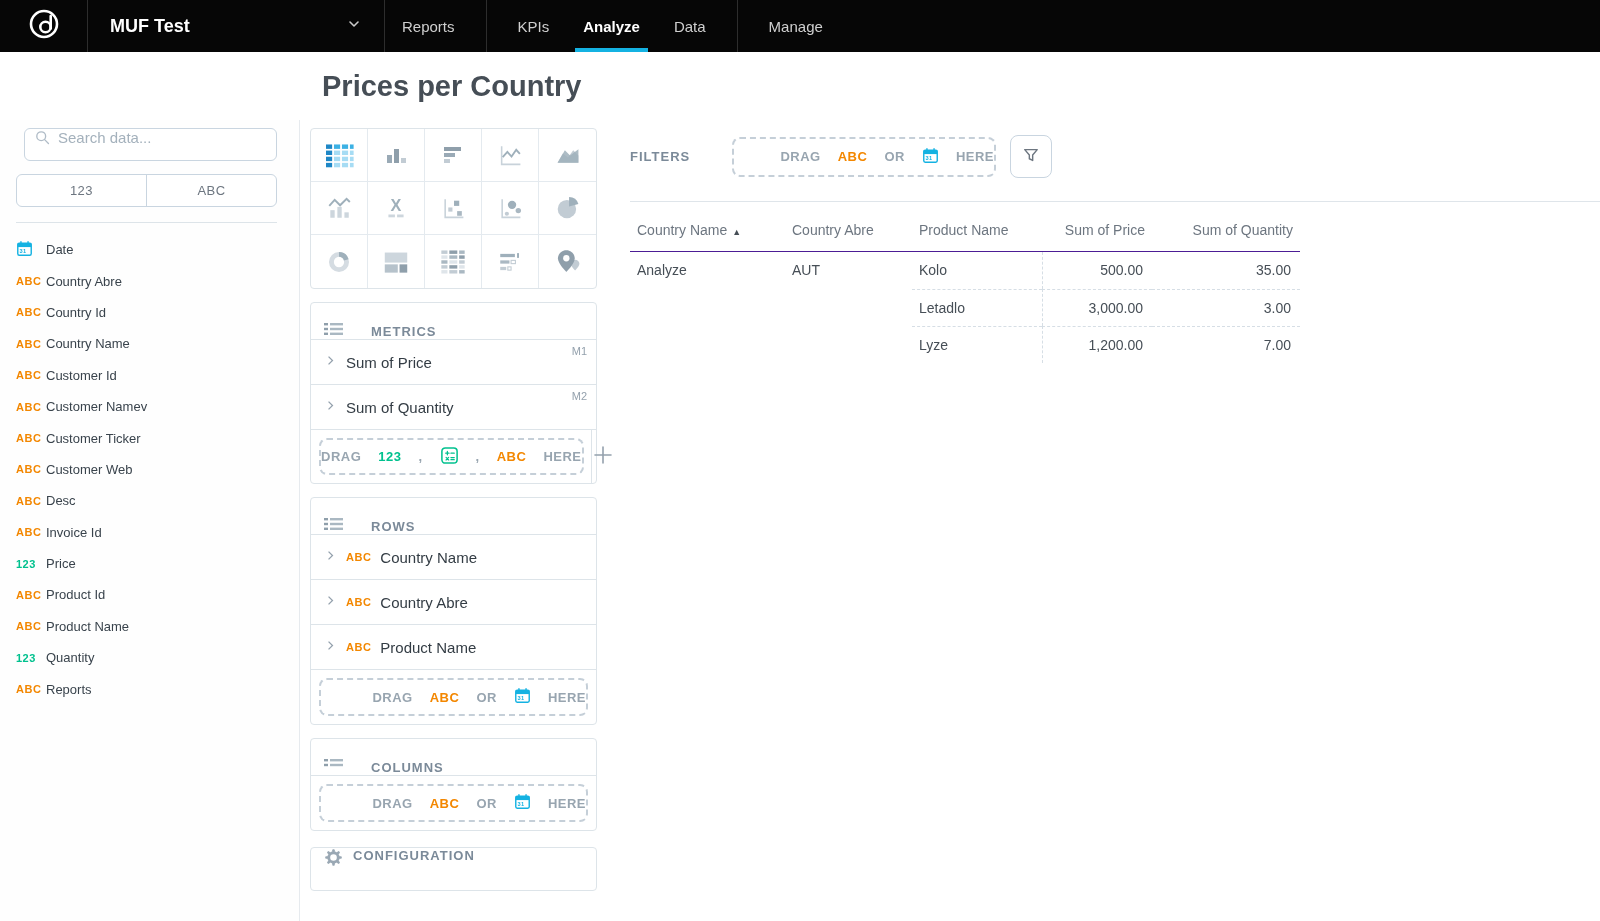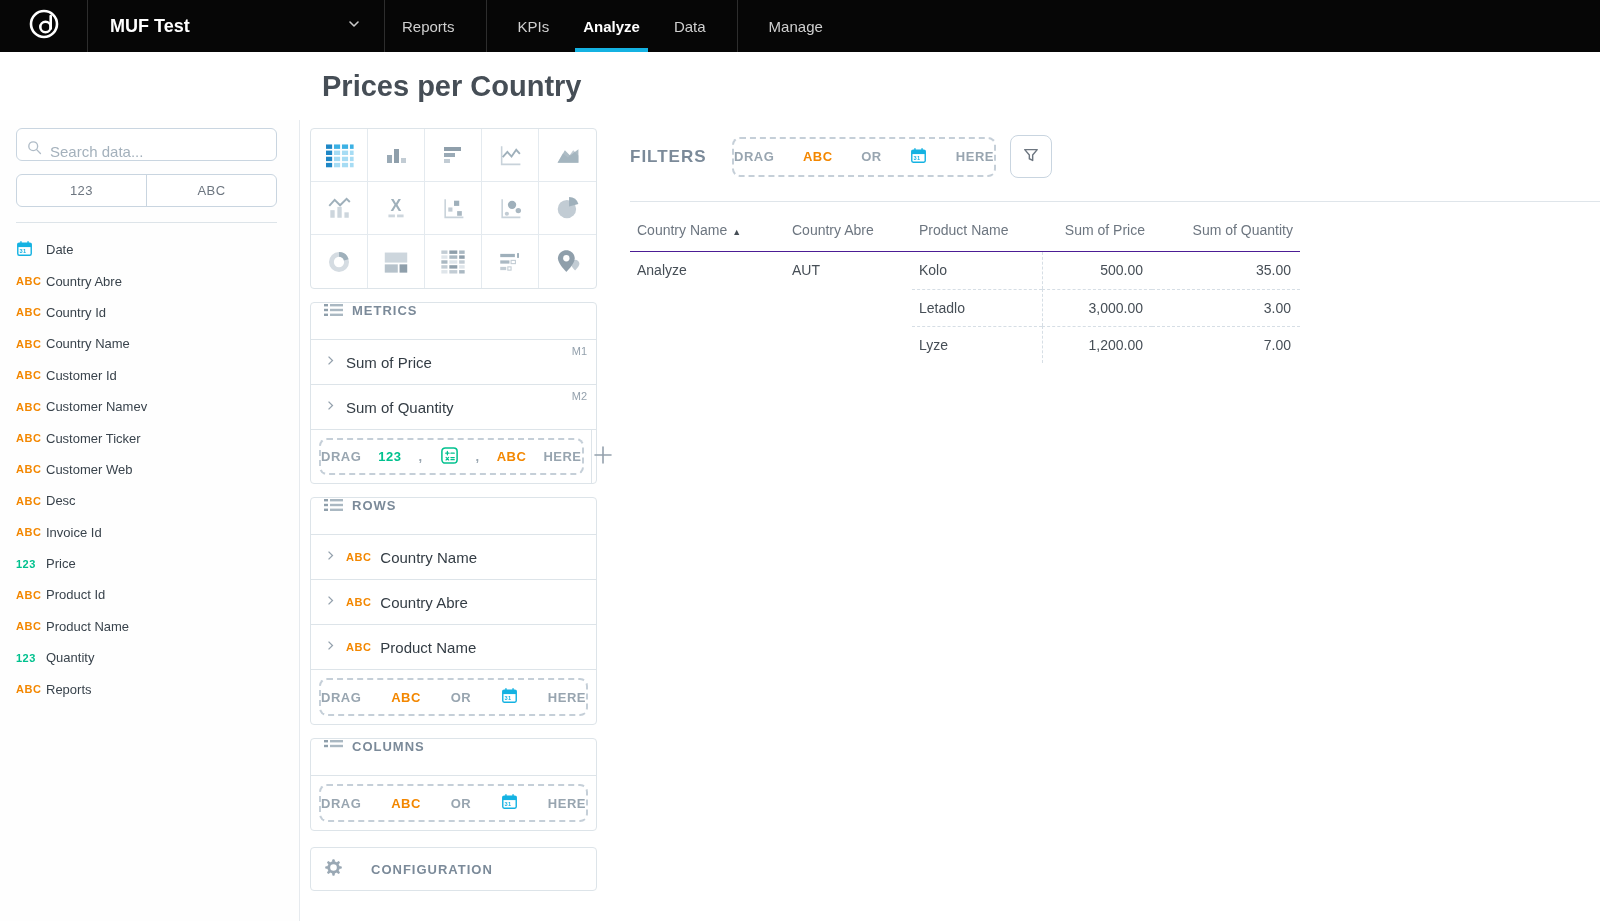--- a/index.html
+++ b/index.html
@@ -23,21 +23,21 @@
   
   .title-row { height:68px; display:flex; align-items:center; }
   .page-title { margin-left:322px; font-size:29px; font-weight:bold; color:#464e56; cursor:text; }
 
   
   .cols { display:flex; align-items:stretch; height:801px; }
 
   
   .sidebar { width:300px; border-right:1px solid #e6eaee; padding:8px 22px 0 16px; background:#fefefe; }
   .search-box { height:33px; border:1px solid #c9d5e0; border-radius:6px; display:flex;
-    align-items:flex-end; padding:0 9px; background:#fff; }
+    align-items:flex-start; padding:0 9px; background:#fff;margin-left:8px; }
   .search-box input { border:none; outline:none; flex:1; font-size:15px; color:#464e56;
     font-family:"Liberation Sans", sans-serif; margin-left:7px; background:transparent; }
   .search-box input::placeholder { color:#a4b1bc; }
   .seg { margin-top:13px; height:33px; border:1px solid #c9d5e0; border-radius:6px;
     display:flex; overflow:hidden; background:#fff; }
   .seg > div { flex:1; display:flex; align-items:center; justify-content:center;
     font-size:13px; color:#6d7680; cursor:pointer; letter-spacing:0.5px; }
   .seg > div:first-child { border-right:1px solid #c9d5e0; }
   .side-div { border-top:1px solid #dde4e9; margin:15px 0 11px 0; }
   .field { height:31.4px; display:flex; align-items:center; cursor:grab; }
@@ -49,48 +49,48 @@
   
   .middle { width:320px; padding:8px 23px 0 10px; }
   .panelbox { border:1px solid #dde4e9; border-radius:4px; background:#fff; }
   .viz-grid { display:grid; grid-template-columns:repeat(5,1fr); }
   .viz-cell { height:53px; display:flex; align-items:center; justify-content:center;
     border-right:1px solid #e4eaef; border-bottom:1px solid #e4eaef; cursor:pointer; }
   .viz-cell:nth-child(5n) { border-right:none; }
   .viz-cell:nth-child(n+11) { border-bottom:none; }
 
   .bucket { margin-top:13px; }
-  .bucket-head { height:37px; display:flex; align-items:flex-start; gap:8px; padding:0 13px;
+  .bucket-head { height:37px; display:flex; align-items:flex-end; gap:27px; padding:0 13px;
     font-size:13px; font-weight:bold; letter-spacing:1px; color:#7b8a99;
     border-bottom:1px solid #dde4e9; }
   .bucket-item { position:relative; height:45px; display:flex; align-items:center; gap:9px;
     padding:0 13px; border-bottom:1px solid #dde4e9; cursor:grab; }
   .bucket-item .ilabel { font-size:15px; color:#333c44; }
   .bucket-item .iprefix { font-size:11px; font-weight:bold; color:#f38700; letter-spacing:0.5px; }
   .mtag { position:absolute; top:5px; right:9px; font-size:11px; color:#94a1ad; }
 
   .dz { border:2px dashed #c5cfd8; border-radius:8px; display:flex; align-items:center;
-    justify-content:space-between; gap:17px; font-size:13px; font-weight:bold; color:#98a5b0;
+    justify-content:flex-end; gap:17px; font-size:13px; font-weight:bold; color:#98a5b0;
     letter-spacing:0.5px; }
   .dz .g { color:#00c18e; } .dz .o { color:#f38700; }
   .metric-dzrow { display:flex; align-items:stretch; height:53px; }
   .metric-dzrow .dzwrap { flex:1; padding:8px 7px 8px 8px; }
   .metric-dzrow .dzwrap .dz { height:100%; }
   .addcell { width:50px; border-left:1px solid #dde4e9; display:flex; align-items:center;
     justify-content:center; cursor:pointer; }
   .dzrow { padding:8px; }
   .dzrow .dz { height:38px; }
 
-  .config-box { margin-top:16px; height:44px; display:flex; align-items:center; gap:28px;
+  .config-box { margin-top:16px; height:44px; display:flex; gap:10px;
     padding:0 13px; font-size:13px; font-weight:bold; letter-spacing:1px; color:#7b8a99; }
 
   
   .main { flex:1; padding:7px 0 0 10px; }
   .filters-row { display:flex; align-items:center; margin-top:8px; }
-  .filters-label { font-size:17px; font-weight:bold; letter-spacing:1px; color:#7b8a99;
+  .filters-label { font-size:13px; font-weight:bold; letter-spacing:1px; color:#7b8a99;
     width:102px; }
   .filters-dz { width:264px; height:40px; }
   .filter-btn { width:42px; height:43px; margin-left:14px; border:1px solid #c9d5e0;
     border-radius:8px; display:flex; align-items:center; justify-content:center;
     background:#fff; cursor:pointer; }
   .table-rule { border-top:1px solid #dfe5ea; margin-top:23px; }
 
   .tbl { display:grid; grid-template-columns:155px 127px 130px 110px 148px; width:670px; }
   .th { padding:20px 7px 13px 7px; font-size:14px; color:#6d7680;
     border-bottom:1px solid #4c1d95; cursor:pointer; white-space:nowrap; }

